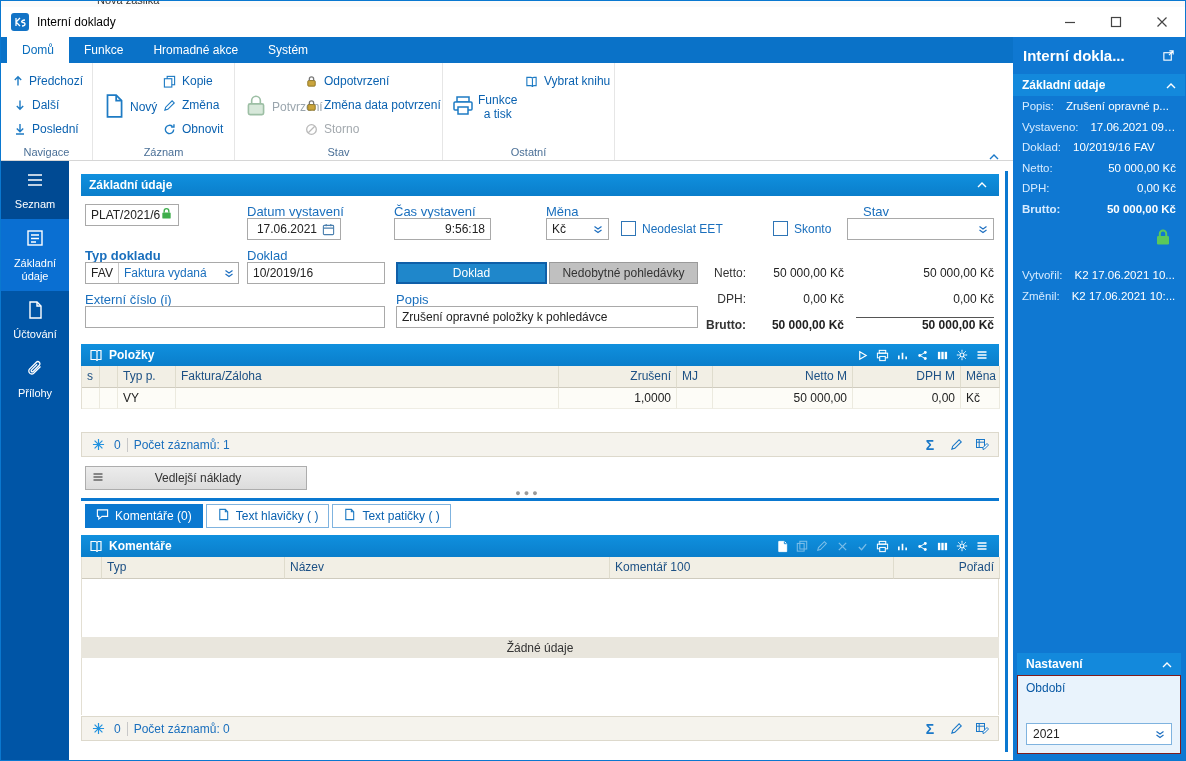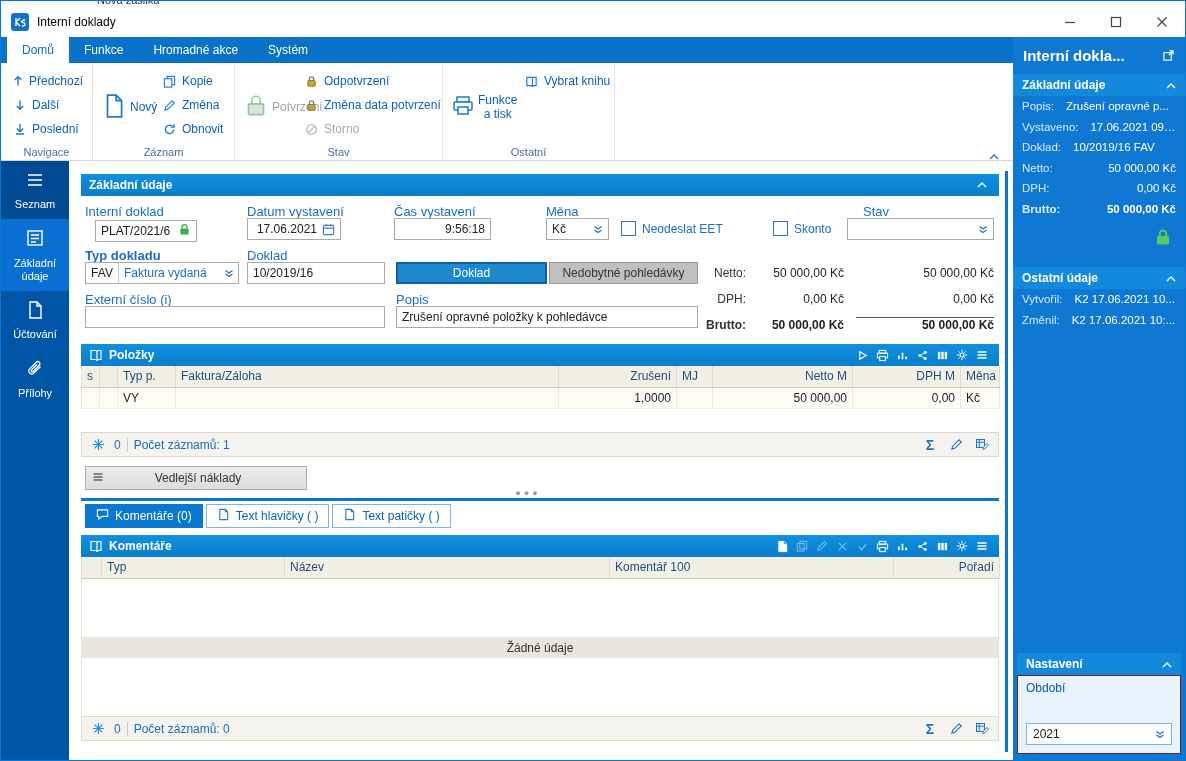--- a/index.html
+++ b/index.html
@@ -342,21 +342,21 @@
       <span class="ph-spacer"></span>
       <span class="hic">
           <svg viewBox="0 0 10 6" width="10" height="6">
             <path d="M1 5l4-4 4 4" fill="none" stroke="#fff" stroke-width="1.4"></path>
           </svg>
         </span>
     </div>
 
     <div class="form-area">
       <span class="flabel" style="left:4px;top:8px;">Interní doklad</span>
-      <div class="field" style="left:4px;top:24px;width:102px;margin-left:10px;">
+      <div class="field" style="left:4px;top:8px;width:94px;">
         <span class="grow">PLAT/2021/6</span>
         <span><svg viewBox="0 0 14 14" width="13" height="13">
               <rect x="2.5" y="6" width="9" height="6.5" rx="1" fill="#3fae4c"></rect>
               <path d="M4.5 6V4.2a2.5 2.5 0 015 0V6" fill="none" stroke="#3fae4c" stroke-width="1.5"></path>
             </svg></span>
       </div>
 
       <span class="flabel" style="left:166px;top:8px;">Datum vystavení</span>
       <div class="field right" style="left:166px;top:22px;width:94px;">
         <span>17.06.2021</span>
@@ -742,27 +742,20 @@
         <span class="rp-val">50 000,00 Kč</span>
       </div>
     <div class="rp-lock">
       <svg viewBox="0 0 20 20" width="20" height="20">
           <rect x="4" y="9" width="12" height="8.5" rx="1.2" fill="#5bc85b"></rect>
           <path d="M6.8 9V6.6a3.2 3.2 0 016.4 0V9" fill="none" stroke="#5bc85b" stroke-width="2"></path>
         </svg>
     </div>
 
     <div class="rp-gap"></div>
-    <div class="rp-sec-header">
-      <span>Ostatní údaje</span>
-      <span class="sp"></span>
-      <span><svg viewBox="0 0 10 6" width="10" height="6">
-            <path d="M1 5l4-4 4 4" fill="none" stroke="#fff" stroke-width="1.4"></path>
-          </svg></span>
-    </div>
     <div class="rp-row">
         <span class="rp-label">Vytvořil:</span>
         <span class="rp-val">K2 17.06.2021 10...</span>
       </div>
     <div class="rp-row">
         <span class="rp-label">Změnil:</span>
         <span class="rp-val">K2 17.06.2021 10:...</span>
       </div>
 
     <div class="rp-settings">

